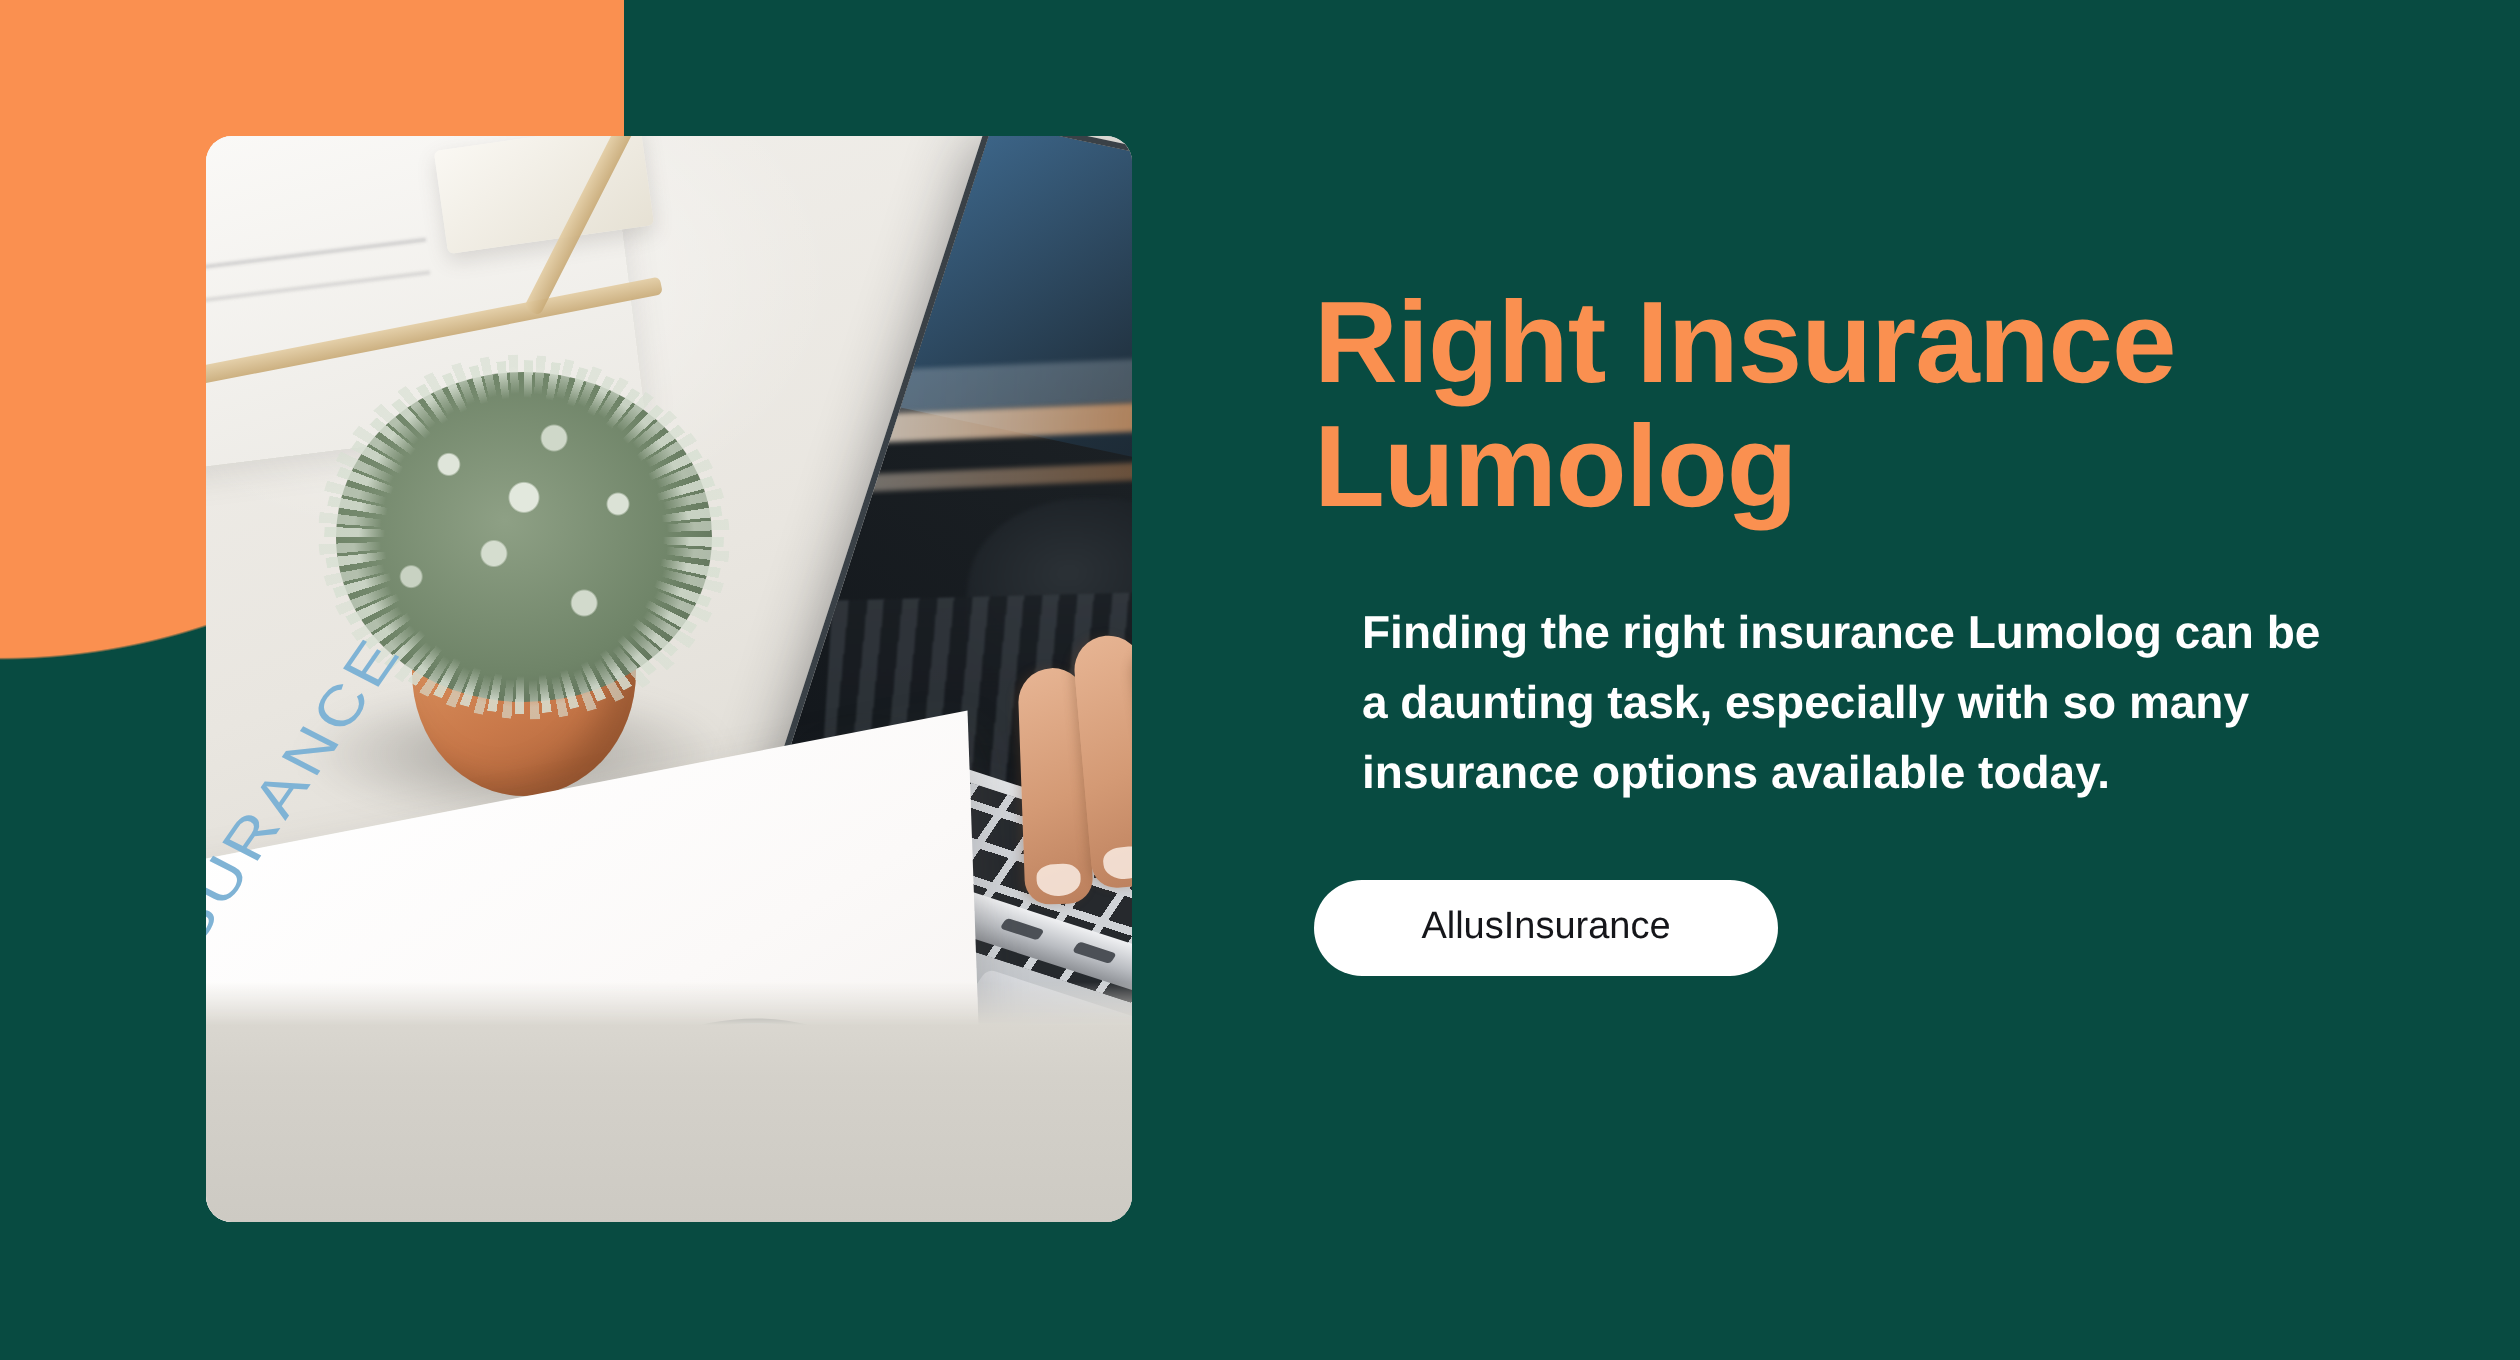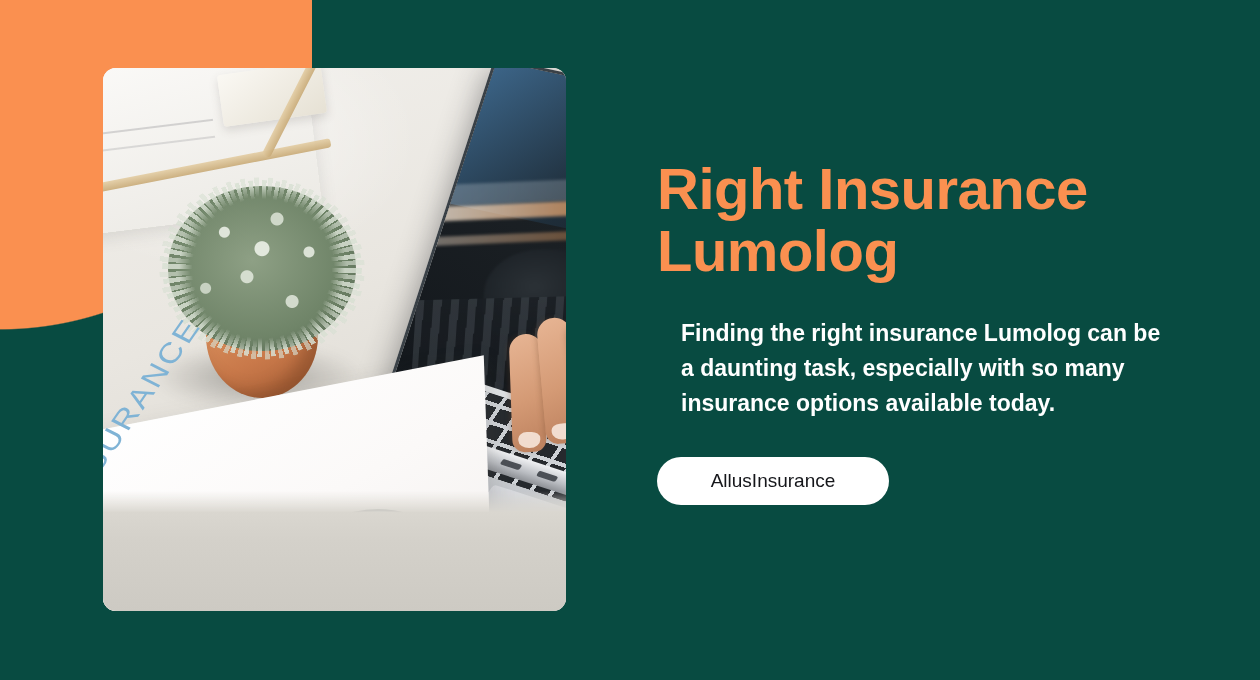--- a/index.html
+++ b/index.html
@@ -274,21 +274,21 @@
   .desk-edge{
     position:absolute; left:0; right:0; bottom:0; height:120px;
     background:linear-gradient(180deg,#dedbd4 0%,#d4d1ca 40%,#cdcac3 100%);
     -webkit-mask-image:linear-gradient(180deg,transparent 0,#000 18%);
     mask-image:linear-gradient(180deg,transparent 0,#000 18%);
   }
 
   
   .content{
     position:absolute;
-    left:657px; top:158px;
+    left:657px; top:141px;
     width:500px;
   }
   .headline{
     color:#fa9050;
     font-size:58px;
     font-weight:bold;
     line-height:62px;
     letter-spacing:-0.5px;
     white-space:pre-line;
   }

